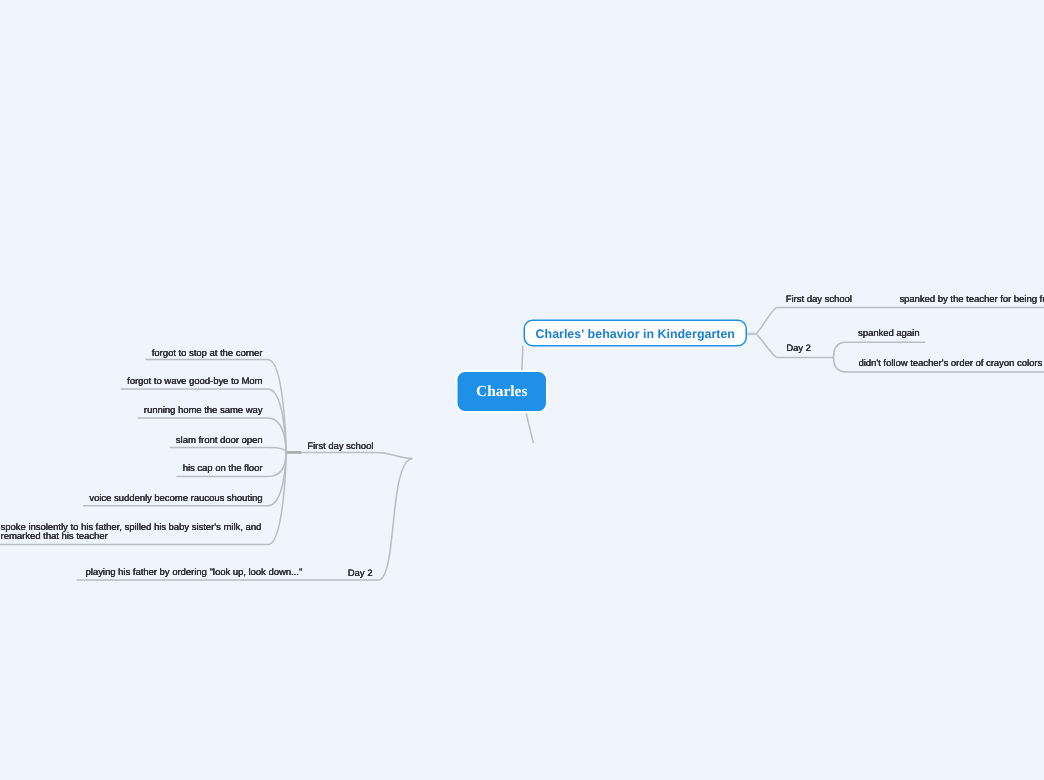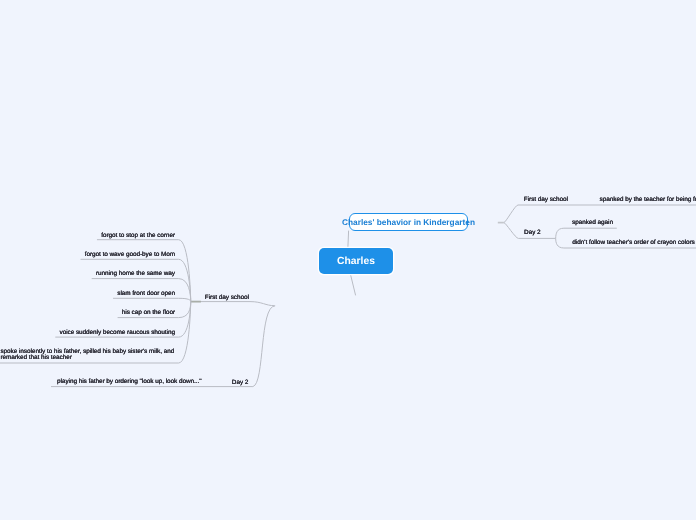--- a/index.html
+++ b/index.html
@@ -38,25 +38,25 @@
       <path d="M 96.940625 239.7 L 178.60 239.7 C 189.10 239.7 190.7 294.59 190.7 301.6" fill="none" stroke="#b9bcc4" stroke-width="1"></path>
       <path d="M 80.4875 259.3 L 178.60 259.3 C 189.10 259.3 190.7 294.59 190.7 301.6" fill="none" stroke="#b9bcc4" stroke-width="1"></path>
       <path d="M 91.690625 278.6 L 178.60 278.6 C 189.10 278.6 190.7 294.59 190.7 301.6" fill="none" stroke="#b9bcc4" stroke-width="1"></path>
       <path d="M 113.034375 298.3 L 178.60 298.3 C 189.10 298.3 190.7 300.12 190.7 301.6" fill="none" stroke="#b9bcc4" stroke-width="1"></path>
       <path d="M 117.58125 317.6 L 178.60 317.6 C 189.10 317.6 190.7 308.61 190.7 301.6" fill="none" stroke="#b9bcc4" stroke-width="1"></path>
       <path d="M 55.284375 337.1 L 178.60 337.1 C 189.10 337.1 190.7 308.61 190.7 301.6" fill="none" stroke="#b9bcc4" stroke-width="1"></path>
       <path d="M -3.8 363 L 178.60 363 C 189.10 363 190.7 308.61 190.7 301.6" fill="none" stroke="#b9bcc4" stroke-width="1"></path>
       <path d="M 275.2 305.8 C 259.2 305.8 264.9 383.6 252.9 386.6 L 51 386.6" fill="none" stroke="#b9bcc4" stroke-width="1"></path>
     </svg>
 
-  <div class="node root" style="left:319px;top:247.5px;width:74px;height:26px;">
+  <div class="node root" style="left:305px;top:247.5px;width:59px;height:26px;font-family:Liberation Serif, serif;">
     <span style="top:0.8px">Charles</span>
   </div>
 
-  <div class="node lvl1" style="left:349px;top:212.5px;width:119px;height:18px;">
+  <div class="node lvl1" style="left:349px;top:212.5px;width:149px;height:18px;">
     <span>Charles' behavior in Kindergarten</span>
   </div>
 
 
 <div class="blabel" style="top: 194.9px; left: 523.8px;">First day school</div>
     <div class="blabel" style="top: 227.9px; left: 524.1px;">Day 2</div>
     <div class="leaf" style="top: 194.9px; left: 599.6px;">spanked by the teacher for being fresh</div>
     <div class="leaf" style="top: 217.9px; left: 572px;">spanked again</div>
     <div class="leaf" style="top: 238px; left: 572.3px;">didn't follow teacher's order of crayon colors</div>
     <div class="blabel" style="top: 292.5px; right: 447.1px; text-align: right;">First day school</div>

